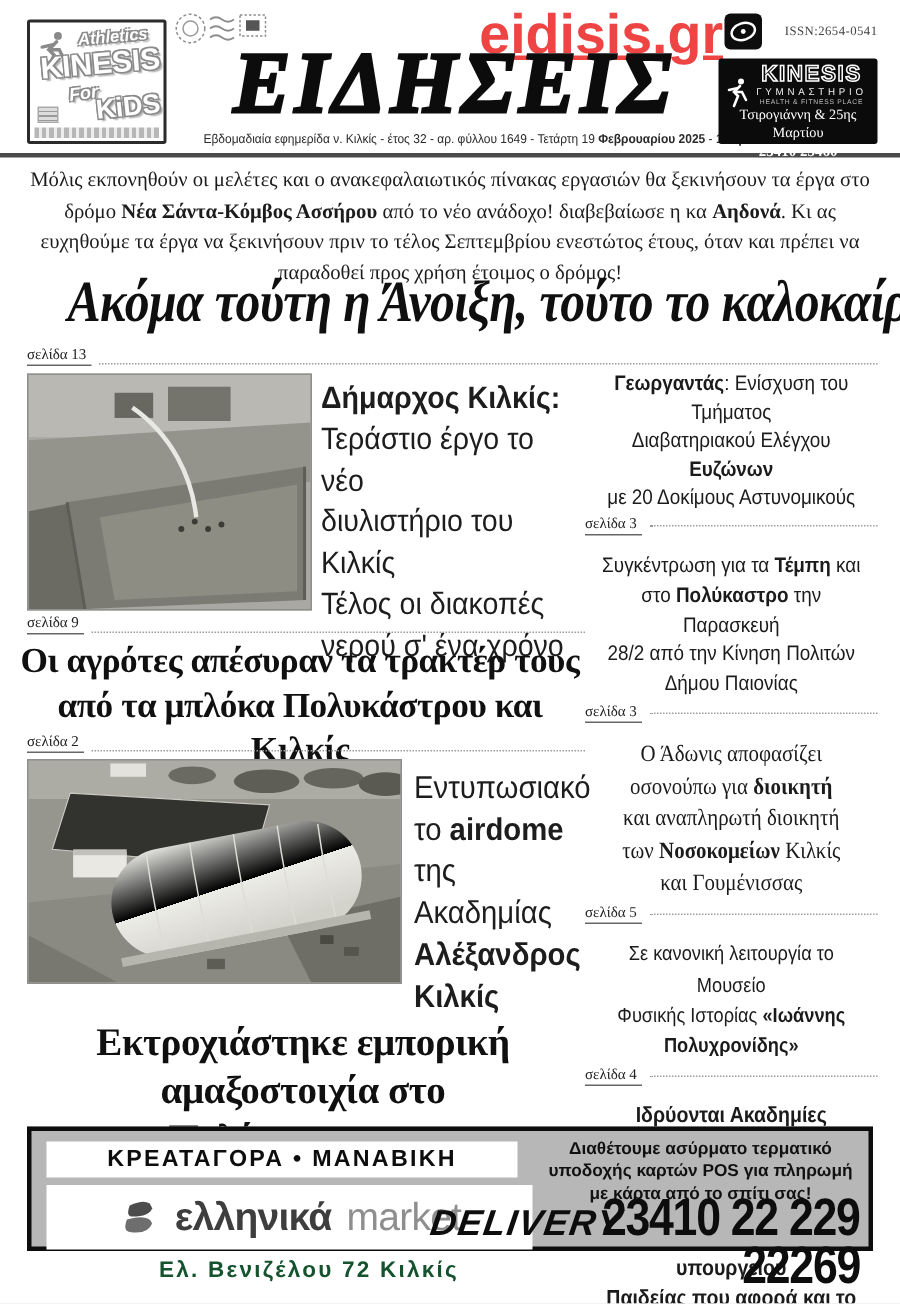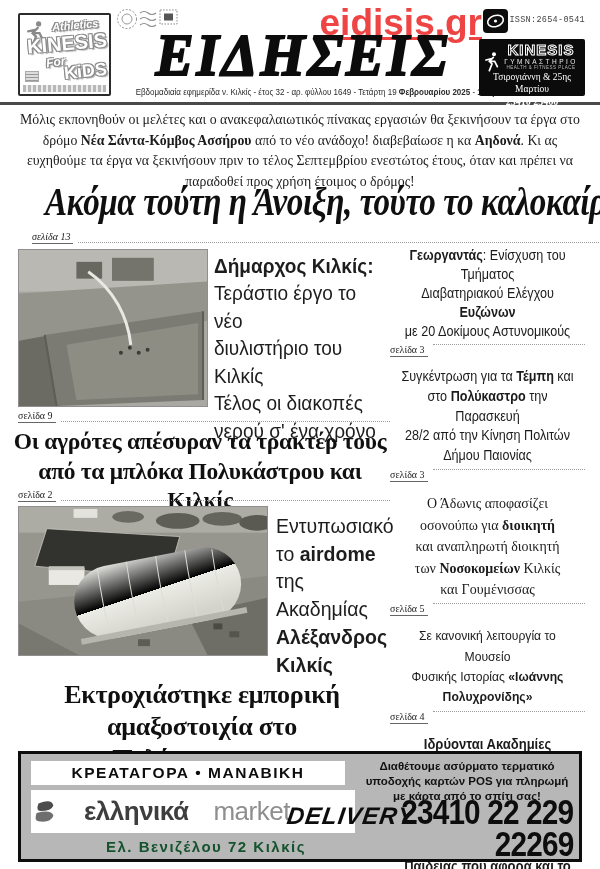--- a/index.html
+++ b/index.html
@@ -20,21 +20,21 @@
   .kl-kinesis { left:7px; top:17px; font-size:20px; transform:rotate(-5deg); letter-spacing:0; }
   .kl-for { left:26px; top:40px; font-size:12px; font-style:italic; transform:rotate(-8deg); }
   .kl-kids { left:44px; top:46px; font-size:18px; transform:rotate(-6deg); }
   .kl-emblem { position:absolute; left:5px; bottom:12px; width:14px; height:11px; background:repeating-linear-gradient(0deg,#9a9a9a 0 1px,#dcdcdc 1px 3px); border:1px solid #aaa; }
   .kl-fineprint { position:absolute; left:3px; right:3px; bottom:2px; height:7px; background:repeating-linear-gradient(90deg,#9f9f9f 0 3px,#e6e6e6 3px 5px); opacity:.75; }
 
   .stamps { position:absolute; left:116px; top:7px; width:64px; height:26px; }
 
   .site-mark { position:absolute; right:118px; top:2px; font-family:"Liberation Sans",sans-serif; font-weight:800; font-size:37px; color:#ef4444; letter-spacing:0; z-index:1;text-decoration:underline; }
   .site-icon { position:absolute; right:92px; top:9px; width:25px; height:24px; background:#0d0d0d; border-radius:4px; z-index:2; }
-  .issn { position:absolute; right:15px; top:15px; font-family:Liberation Mono, monospace; font-size:8.5px; color:#444; letter-spacing:.3px;margin-left:37px; }
+  .issn { position:absolute; right:15px; top:15px; font-family:Liberation Serif, serif; font-size:8.5px; color:#444; letter-spacing:.3px;margin-left:37px; }
 
   .masthead-title { position:absolute; left:128px; top:27px; width:350px; text-align:center; font-size:57px; line-height:1;
     font-weight:700; font-style:italic; letter-spacing:3px; color:#0c0c0c; -webkit-text-stroke:2px #0c0c0c; z-index:2; transform:scaleY(1.02); }
 
   .gym-ad { position:absolute; right:15px; top:39px; width:106px; height:57px; background:#0b0b0b; border-radius:2px; color:#fff; text-align:center; padding-top:3px; z-index:3; }
   .gym-runner { position:absolute; left:5px; top:11px; }
   .gym-name { font-family:"Liberation Sans",sans-serif; font-weight:800; font-size:15px; letter-spacing:1px; color:#0b0b0b; -webkit-text-stroke:1px #fff; margin-left:18px; line-height:1.05; }
   .gym-type { font-family:"Liberation Sans",sans-serif; font-size:6.5px; letter-spacing:2.5px; color:#eee; margin-left:18px; }
   .gym-tag { font-family:"Liberation Sans",sans-serif; font-size:4.5px; letter-spacing:.5px; color:#bbb; margin-left:18px; margin-bottom:2px; }
   .gym-addr { font-family:"Liberation Serif",serif; font-size:9.5px; color:#fff; line-height:1.25; }
@@ -64,32 +64,32 @@
 
   .farmers-headline { position:absolute; left:10px; top:427px; width:380px; text-align:center;
     font-size:23.5px; font-weight:700; line-height:1.26; letter-spacing:-.3px; color:#101010; }
   .train-headline { position:absolute; left:22px; top:679px; width:360px; text-align:center;
     font-size:26px; font-weight:700; line-height:1.23; letter-spacing:-.3px; color:#101010; }
   .pg-tag { font-size:9.5px; font-weight:700; letter-spacing:.5px; vertical-align:baseline; margin-left:5px; }
 
   
   .sidebar { position:absolute; left:390px; top:246px; width:195px; font-family:"Liberation Sans",sans-serif; }
   .sb-item { text-align:center; color:#1b1b1b; transform:scaleX(.9); transform-origin:center; }
-  .sb-rule { display:flex; align-items:flex-start; gap:5px; margin:4px 0 10px 0; }
+  .sb-rule { display:flex; align-items:center; gap:5px; margin:4px 0 10px 0; }
   .sb-1 { font-size:14px; line-height:1.35; }
   .sb-2 { font-size:14px; line-height:1.4; }
   .sb-3 { font-size:15.5px; line-height:1.38; font-family:"Liberation Serif",serif; }
   .sb-4 { font-size:13.5px; line-height:1.5; }
   .sb-5 { font-size:14.5px; line-height:1.4; font-weight:700; }
 
   
-  .ad { position:absolute; left:18px; top:751px; width:564px; height:111px; background:#b7b7b7; border:3px solid #0d0d0d; }
+  .ad { position:absolute; left:18px; top:751px; width:564px; height:83px; background:#b7b7b7; border:3px solid #0d0d0d; }
   .ad-line1 { position:absolute; left:10px; top:7px; width:314px; height:24px; background:#fff; text-align:center;
     font-family:"Liberation Sans",sans-serif; font-weight:700; font-size:15.5px; letter-spacing:1.5px; color:#0d0d0d; line-height:24px; }
-  .ad-brand { position:absolute; left:10px; top:36px; width:324px; height:43px; background:#fff; display:flex; align-items:center; gap:25px; }
+  .ad-brand { position:absolute; left:10px; top:36px; width:324px; height:43px; background:#fff; display:flex; align-items:center; justify-content:center; gap:10px; }
   .ad-brand-gr { font-family:"Liberation Sans",sans-serif; font-weight:700; font-size:26px; color:#3e3e3e; letter-spacing:-.5px; }
   .ad-brand-en { font-family:"Liberation Sans",sans-serif; font-size:26px; color:#8e8e8e; letter-spacing:-.5px; }
   .ad-address { position:absolute; left:28px; top:84px; width:314px; text-align:center;
     font-family:"Liberation Sans",sans-serif; font-weight:800; font-size:15px; letter-spacing:1.5px; color:#14532d; }
   .ad-pos { position:absolute; left:338px; top:5px; width:216px; text-align:center;
     font-family:"Liberation Sans",sans-serif; font-weight:700; font-size:11.5px; line-height:1.3; color:#111; }
   .ad-delivery { position:absolute; left:266px; top:48px; font-family:"Liberation Sans",sans-serif; font-weight:800; font-style:italic;
     font-size:24px; letter-spacing:1px; transform:skewX(-8deg); color:#0d0d0d; }
   .ad-phone1 { position:absolute; right:6px; top:40px; font-family:"Liberation Sans",sans-serif; font-weight:800; font-size:35px;
     letter-spacing:-1px; color:#0d0d0d; transform:scaleX(.85); transform-origin:right; line-height:1; }
@@ -146,21 +146,21 @@
       <div class="gym-addr">Τσιρογιάννη &amp; 25ης Μαρτίου</div>
       <div class="gym-phone">23410 25460</div>
     </div>
 
     <div class="subline"><span>Εβδομαδιαία εφημερίδα ν. Κιλκίς - έτος 32 - αρ. φύλλου 1649 - Τετάρτη 19 </span><span class="b">Φεβρουαρίου 2025</span><span> - </span><span class="b">1 ευρώ</span></div>
   </div>
 
   <div class="lead"><span>Μόλις εκπονηθούν οι μελέτες και ο ανακεφαλαιωτικός πίνακας εργασιών θα ξεκινήσουν τα έργα στο δρόμο </span><span class="b">Νέα Σάντα-Κόμβος Ασσήρου</span><span> από το νέο ανάδοχο! διαβεβαίωσε η κα </span><span class="b">Αηδονά</span><span>. Κι ας ευχηθούμε τα έργα να ξεκινήσουν πριν το τέλος Σεπτεμβρίου ενεστώτος έτους, όταν και πρέπει να παραδοθεί προς χρήση έτοιμος ο δρόμος!</span></div>
 
   <div class="main-headline">Ακόμα τούτη η Άνοιξη, τούτο το καλοκαίρι...</div>
-  <div class="rule" style="left:32px; top:231px; width:567px;font-style:italic;">
+  <div class="rule" style="left:18px; top:231px; width:567px;">
     <span class="rule-label">σελίδα 13</span>
     <span class="rule-line"></span>
   </div>
 
   <div class="photo" style="left:18px; top:249px; width:190px; height:158px;">
     <svg viewBox="0 0 190 158" preserveAspectRatio="none">
       <rect width="190" height="158" fill="#a9a8a2"></rect>
       <rect width="190" height="42" fill="#b9b8b2"></rect>
       <ellipse cx="16" cy="56" rx="15" ry="6" fill="#d4d3cd"></ellipse>
       <ellipse cx="172" cy="46" rx="13" ry="5" fill="#cfceca"></ellipse>

